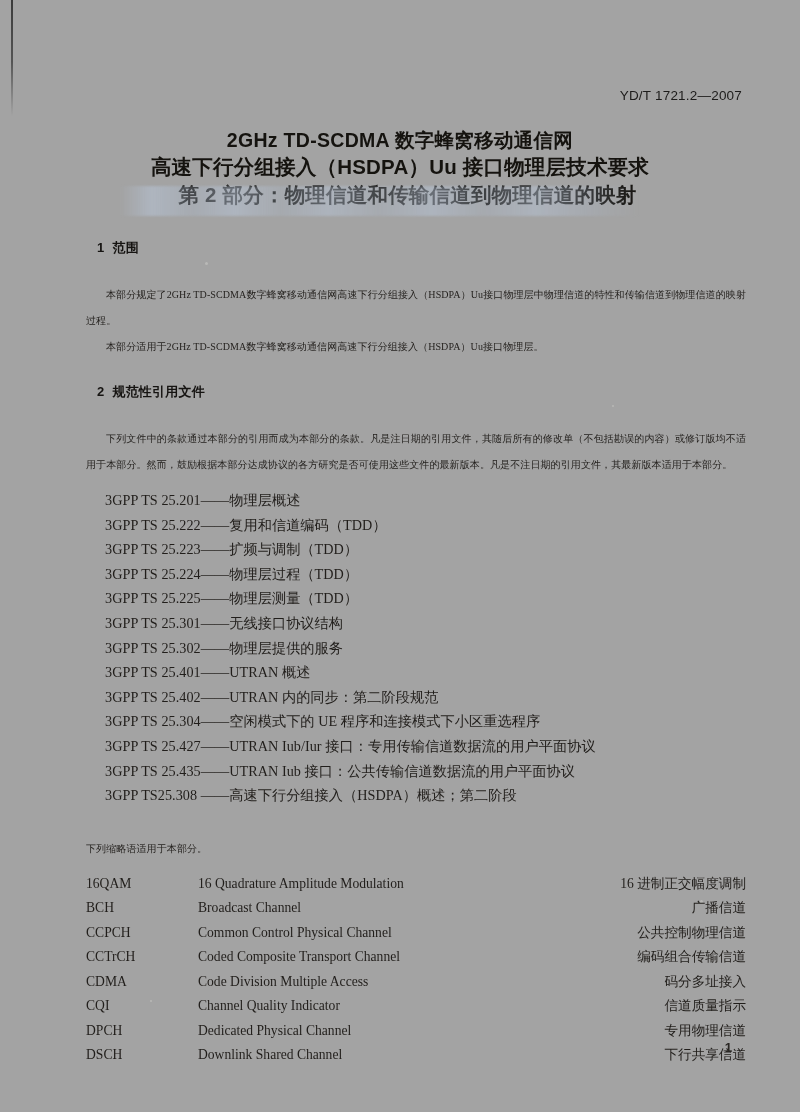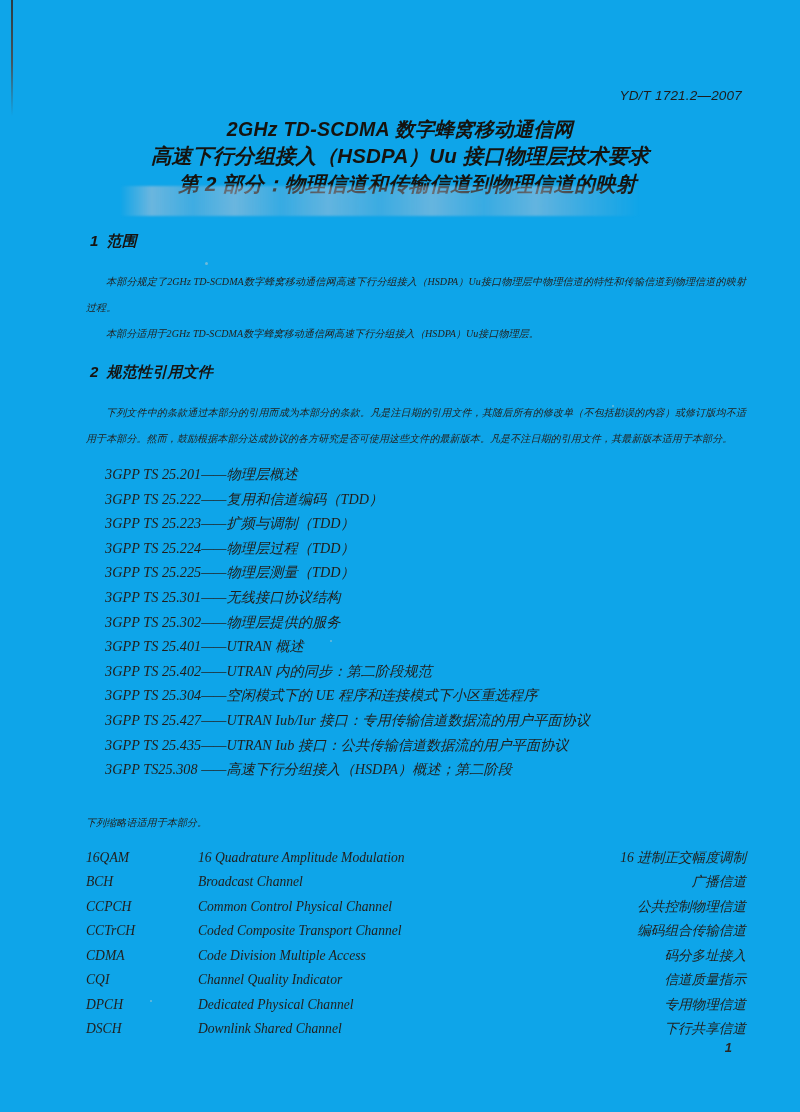--- a/index.html
+++ b/index.html
@@ -14,22 +14,21 @@
     overflow: hidden;
     font-family: "Liberation Serif", "DejaVu Serif", serif;
     color: #231f1d;
     -webkit-font-smoothing: antialiased;
   }
 
   
   #page {
     position: absolute;
     inset: 0;
-    background: #0ea5e9;
-    font-style: italic;
+    background: #a3a3a3;
   }
   .scan-edge-left {
     position: absolute;
     left: 11px;
     top: -4px;
     width: 2px;
     height: 120px;
     background: linear-gradient(180deg, #2b2b2b 0%, #4a4a4a 55%, rgba(120,120,120,0) 100%);
     opacity: .88;
   }
@@ -82,39 +81,39 @@
     top: 116px;
     text-align: center;
     font-family: "Liberation Sans", "DejaVu Sans", sans-serif;
     font-weight: bold;
     color: #15130f;
   }
   .title-line {
     display: block;
     white-space: nowrap;
   }
-  .title-line-1 { font-size: 19.5px; line-height: 26px; letter-spacing: .3px; }
+  .title-line-1 { font-size: 19.5px; line-height: 26px; letter-spacing: .3px; margin-top: 11px; }
   .title-line-2 { font-size: 20.5px; line-height: 28px; letter-spacing: .2px; }
   .title-line-3 { font-size: 20.5px; line-height: 28px; letter-spacing: .2px; margin-left: 15px; }
 
   
   .content {
     position: absolute;
     left: 86px;
     top: 228px;
     width: 660px;
   }
 
   .sec-heading {
     font-family: "Liberation Sans", "DejaVu Sans", sans-serif;
-    font-size: 15px;
+    font-size: 13px;
     font-weight: bold;
     color: #161412;
     letter-spacing: .2px;
-    margin: 4px;
+    margin: 11px;
   }
   .sec-heading .num { margin-right: 8px; font-weight: bold; }
 
   p.para {
     margin: 0;
     font-size: 10px;
     line-height: 26px;
     text-align: justify;
     text-justify: inter-ideograph;
     text-indent: 2em;

